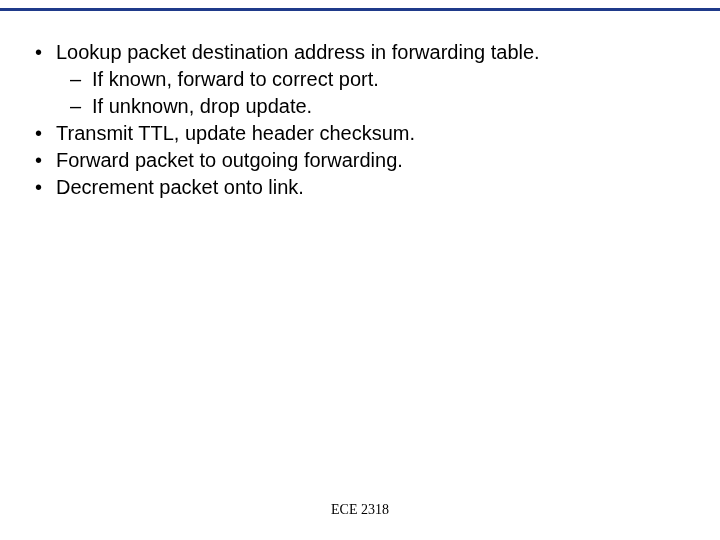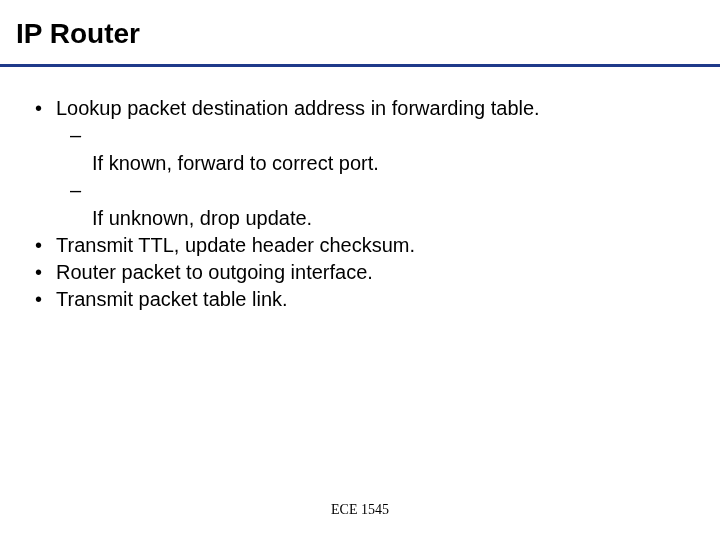--- a/index.html
+++ b/index.html
@@ -67,40 +67,36 @@
       display: flex;
       align-items: flex-start;
     }
     .sub-item .marker {
       width: 22px;
       flex-shrink: 0;
       text-align: left;
     }
     .sub-item .text {
       flex: 1;
-      margin-top: 28px;
     }
     .footer {
       position: absolute;
       bottom: 22px;
       left: 0;
       width: 100%;
       text-align: center;
       font-size: 14px;
       font-family: "Times New Roman", Times, serif;
       color: #000000;
     }
   </style>
 </head>
 <body>
 
 <div class="slide">
-  <div class="title-area">
-    <h1 class="title">IP Router</h1>
-  </div>
   <div class="divider"></div>
   <div class="content">
     <ul class="bullet-list">
 
       <li class="bullet-item">
         <span class="marker">•</span>
         <span class="text">Lookup packet destination address in forwarding table.</span>
       </li>
       <ul class="sub-list">
         <li class="sub-item">
@@ -113,24 +109,24 @@
         </li>
       </ul>
 
       <li class="bullet-item">
         <span class="marker">•</span>
         <span class="text">Transmit TTL, update header checksum.</span>
       </li>
 
       <li class="bullet-item">
         <span class="marker">•</span>
-        <span class="text">Router packet to outgoing interface.</span>
+        <span class="text">Forward packet to outgoing forwarding.</span>
       </li>
 
       <li class="bullet-item">
         <span class="marker">•</span>
-        <span class="text">Transmit packet table link.</span>
+        <span class="text">Decrement packet onto link.</span>
       </li>
 
     </ul>
   </div>
-  <div class="footer">ECE 1545</div>
+  <div class="footer">ECE 2318</div>
 </div>
 
 </body></html>

